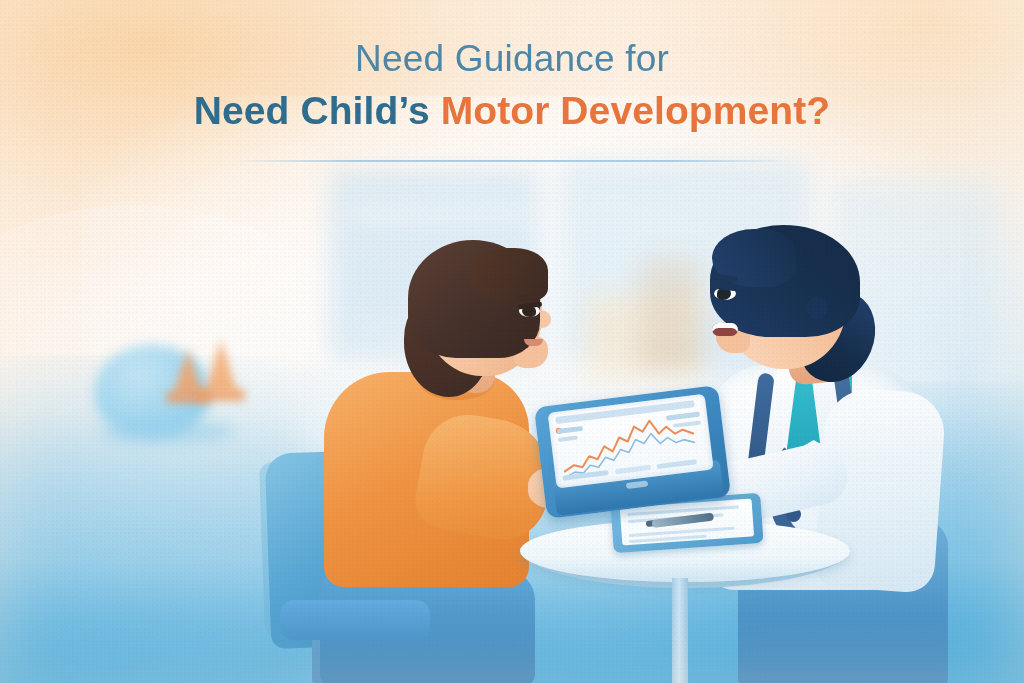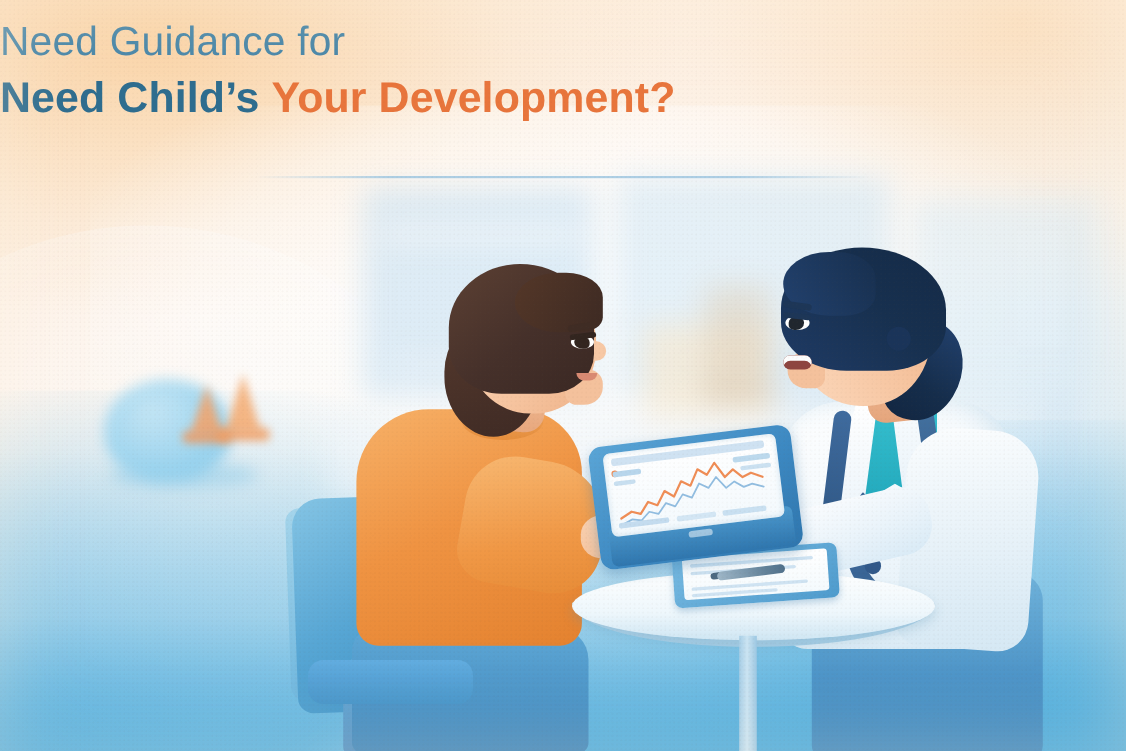--- a/index.html
+++ b/index.html
@@ -51,21 +51,21 @@
   .ball{position:absolute;left:95px;top:345px;width:115px;height:92px;border-radius:50% 50% 46% 46%;
     background:radial-gradient(ellipse at 38% 32%,#bfe4f5,#96d2ee 60%,#86c9ea);filter:blur(6px);opacity:.9;}
   .ball-sh{position:absolute;left:100px;top:420px;width:135px;height:24px;border-radius:50%;
     background:rgba(150,205,233,.55);filter:blur(7px);}
   .cone1{position:absolute;left:173px;top:350px;width:0;height:0;border-left:15px solid transparent;border-right:15px solid transparent;border-bottom:45px solid rgba(243,162,104,.85);filter:blur(4px);}
   .cone1b{position:absolute;left:166px;top:392px;width:44px;height:11px;border-radius:4px;background:rgba(240,152,94,.8);filter:blur(4px);}
   .cone2{position:absolute;left:205px;top:340px;width:0;height:0;border-left:16px solid transparent;border-right:16px solid transparent;border-bottom:52px solid rgba(245,170,112,.85);filter:blur(4px);}
   .cone2b{position:absolute;left:197px;top:389px;width:48px;height:12px;border-radius:4px;background:rgba(241,157,98,.8);filter:blur(4px);}
 
   
-  .headline{position:absolute;left:0;right:0;top:17px;text-align:left;z-index:30;}
+  .headline{position:absolute;left:0;right:0;top:38px;text-align:center;z-index:30;}
   .hl1{font-size:37px;letter-spacing:.2px;color:#4a87a8;font-weight:400;line-height:1.12;}
   .hl2{font-size:39px;font-weight:700;line-height:1.2;margin-top:9px;letter-spacing:.1px;}
   .hl-blue{color:#2e6d8f;}
   .hl-orange{color:#e8753c;font-weight:600;}
   .divider{position:absolute;left:232px;top:160px;width:560px;height:2px;z-index:30;
     background:linear-gradient(to right,rgba(168,205,228,0),rgba(160,200,226,.85) 22%,rgba(160,200,226,.85) 78%,rgba(168,205,228,0));}
 
   
   .scene{position:absolute;inset:0;z-index:20;}
 
@@ -265,21 +265,21 @@
 
   <div class="ball-sh"></div>
   <div class="ball"></div>
   <div class="cone1"></div>
   <div class="cone1b"></div>
   <div class="cone2"></div>
   <div class="cone2b"></div>
 
   <div class="headline">
     <div class="hl1">Need Guidance for</div>
-    <div class="hl2"><span class="hl-blue">Need Child’s </span><span class="hl-orange">Your Development?</span></div>
+    <div class="hl2"><span class="hl-blue">Need Child’s </span><span class="hl-orange">Motor Development?</span></div>
   </div>
   <div class="divider"></div>
 
   <div class="scene">
 
     <div class="chair-c-back2"></div>
     <div class="chair-c-back"></div>
     <div class="chair-d-back"></div>
     <div class="chair-d-leg"></div>
 

